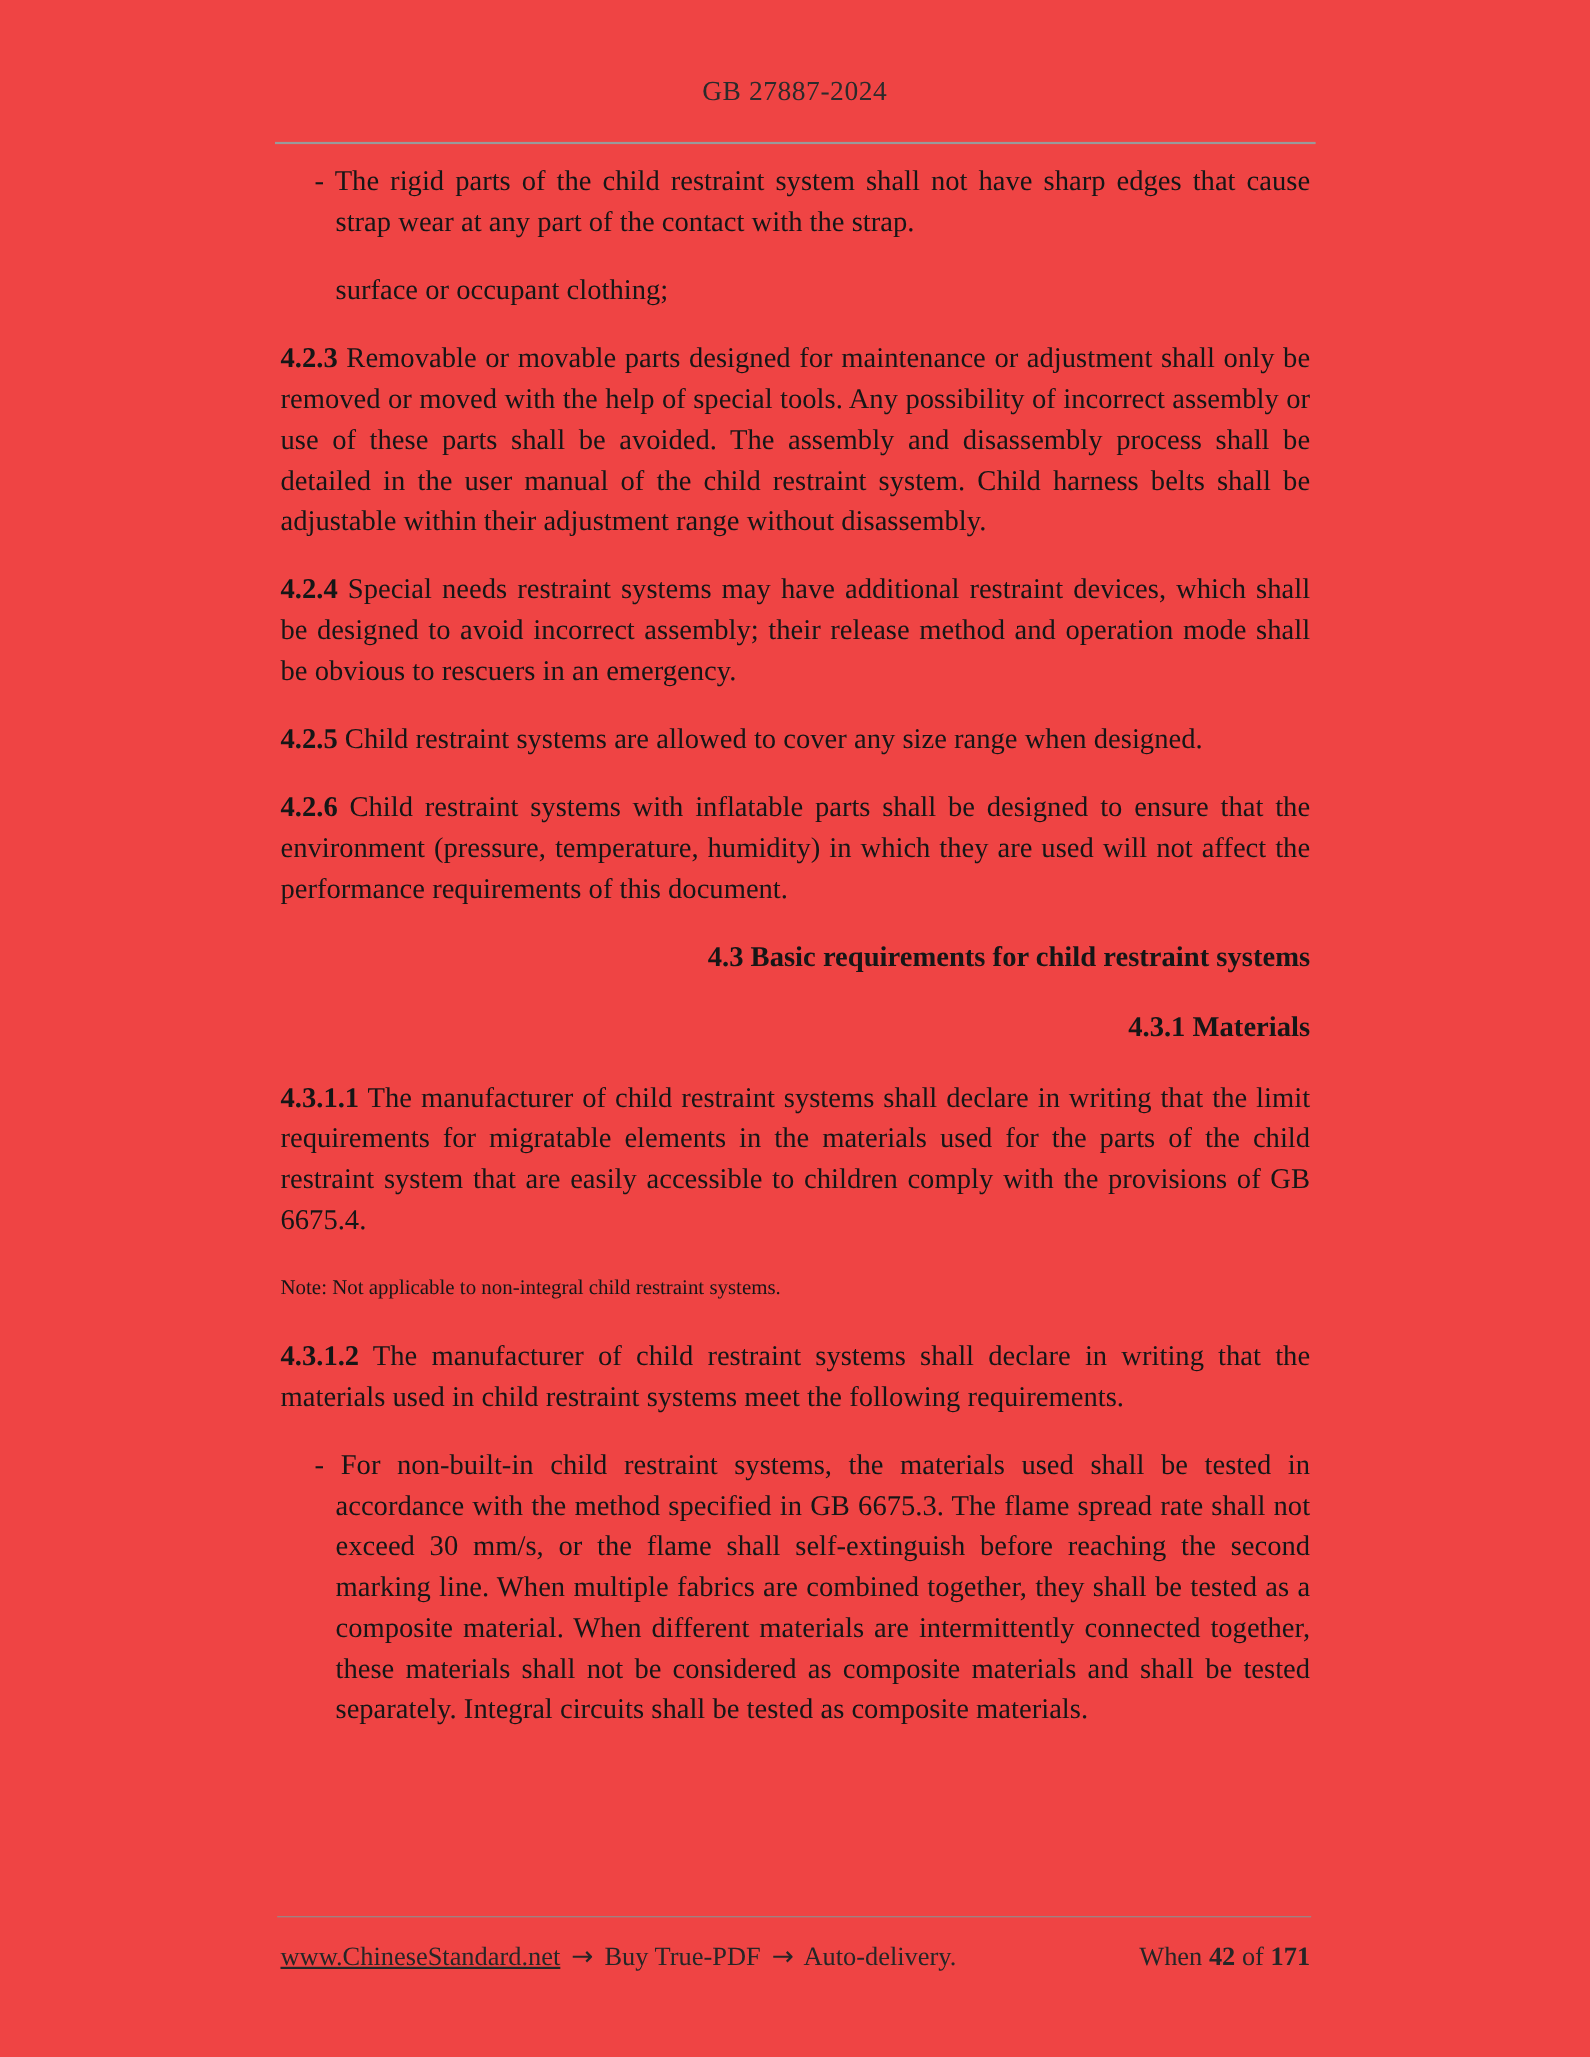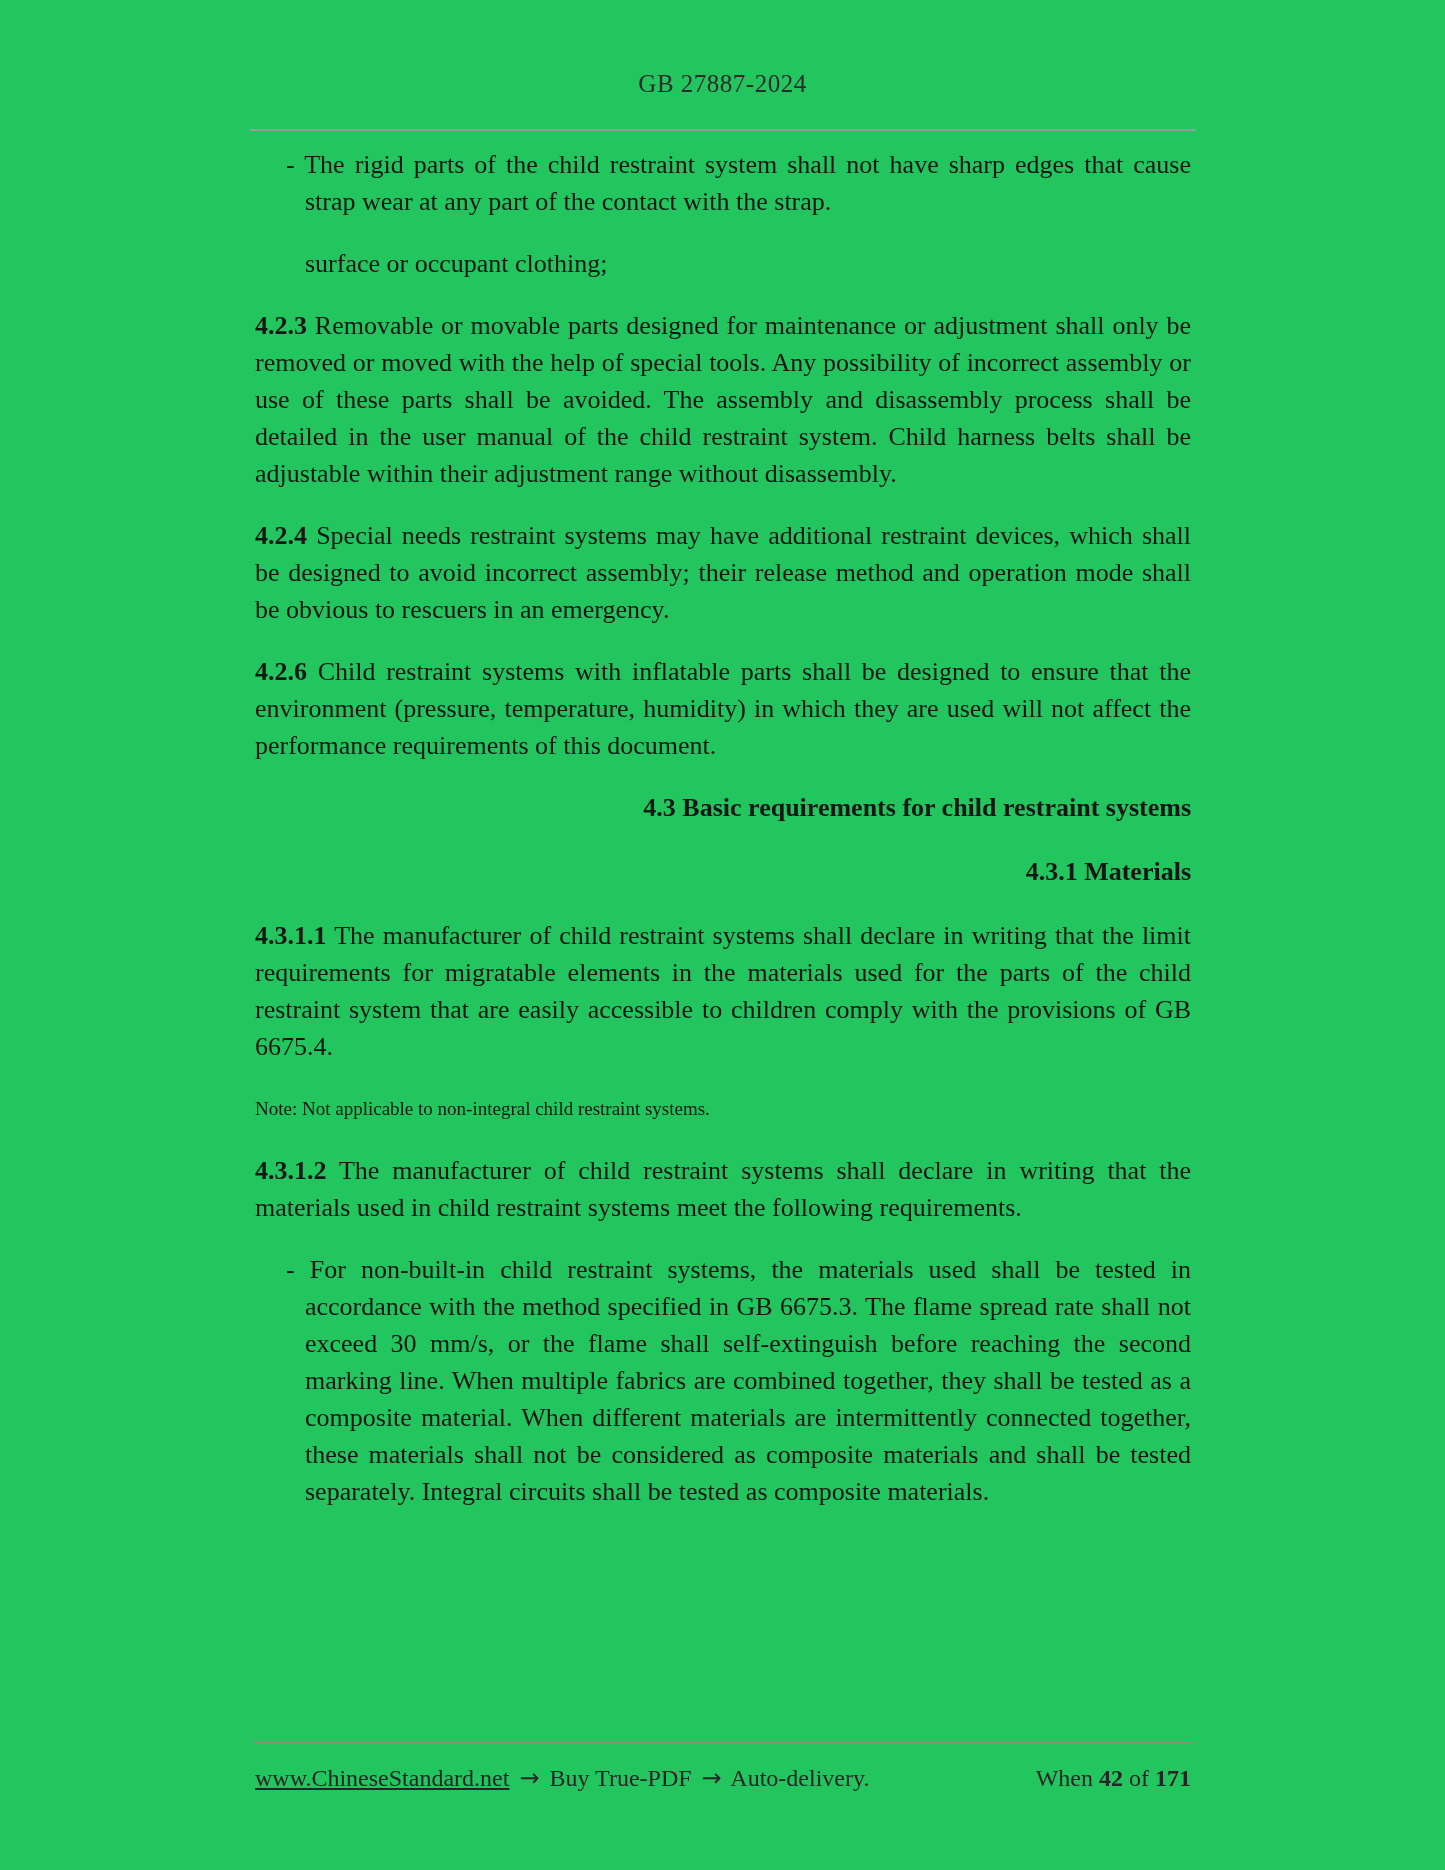--- a/index.html
+++ b/index.html
@@ -1,21 +1,21 @@
 <!DOCTYPE html>
 <html><head>
 <meta charset="utf-8">
 <style>
   * { box-sizing: border-box; }
   html, body { margin: 0; padding: 0; background: #ffffff; }
   .page {
     position: relative;
     width: 1445px;
     height: 1870px;
-    background: #22c55e;
+    background: #ef4444;
     overflow: hidden;
     font-family: "Liberation Serif", "DejaVu Serif", serif;
     color: #161616;
   }
   .doc-header-title {
     position: absolute;
     top: 70px;
     left: 0;
     width: 100%;
     text-align: center;
@@ -79,20 +79,21 @@
   <div class="content">
 
     <p class="para bullet"><span>- The rigid parts of the child restraint system shall not have sharp edges that cause strap wear at any part of the contact with the strap.</span></p>
 
     <p class="para cont"><span>surface or occupant clothing;</span></p>
 
     <p class="para"><b class="num">4.2.3</b> <span>Removable or movable parts designed for maintenance or adjustment shall only be removed or moved with the help of special tools. Any possibility of incorrect assembly or use of these parts shall be avoided. The assembly and disassembly process shall be detailed in the user manual of the child restraint system. Child harness belts shall be adjustable within their adjustment range without disassembly.</span></p>
 
     <p class="para"><b class="num">4.2.4</b> <span>Special needs restraint systems may have additional restraint devices, which shall be designed to avoid incorrect assembly; their release method and operation mode shall be obvious to rescuers in an emergency.</span></p>
 
+    <p class="para"><b class="num">4.2.5</b> <span>Child restraint systems are allowed to cover any size range when designed.</span></p>
 
     <p class="para"><b class="num">4.2.6</b> <span>Child restraint systems with inflatable parts shall be designed to ensure that the environment (pressure, temperature, humidity) in which they are used will not affect the performance requirements of this document.</span></p>
 
 
     <p class="para heading">4.3 Basic requirements for child restraint systems</p>
 
     <p class="para heading">4.3.1 Materials</p>
 
     <p class="para"><b class="num">4.3.1.1</b> <span>The manufacturer of child restraint systems shall declare in writing that the limit requirements for migratable elements in the materials used for the parts of the child restraint system that are easily accessible to children comply with the provisions of GB 6675.4.</span></p>
 

